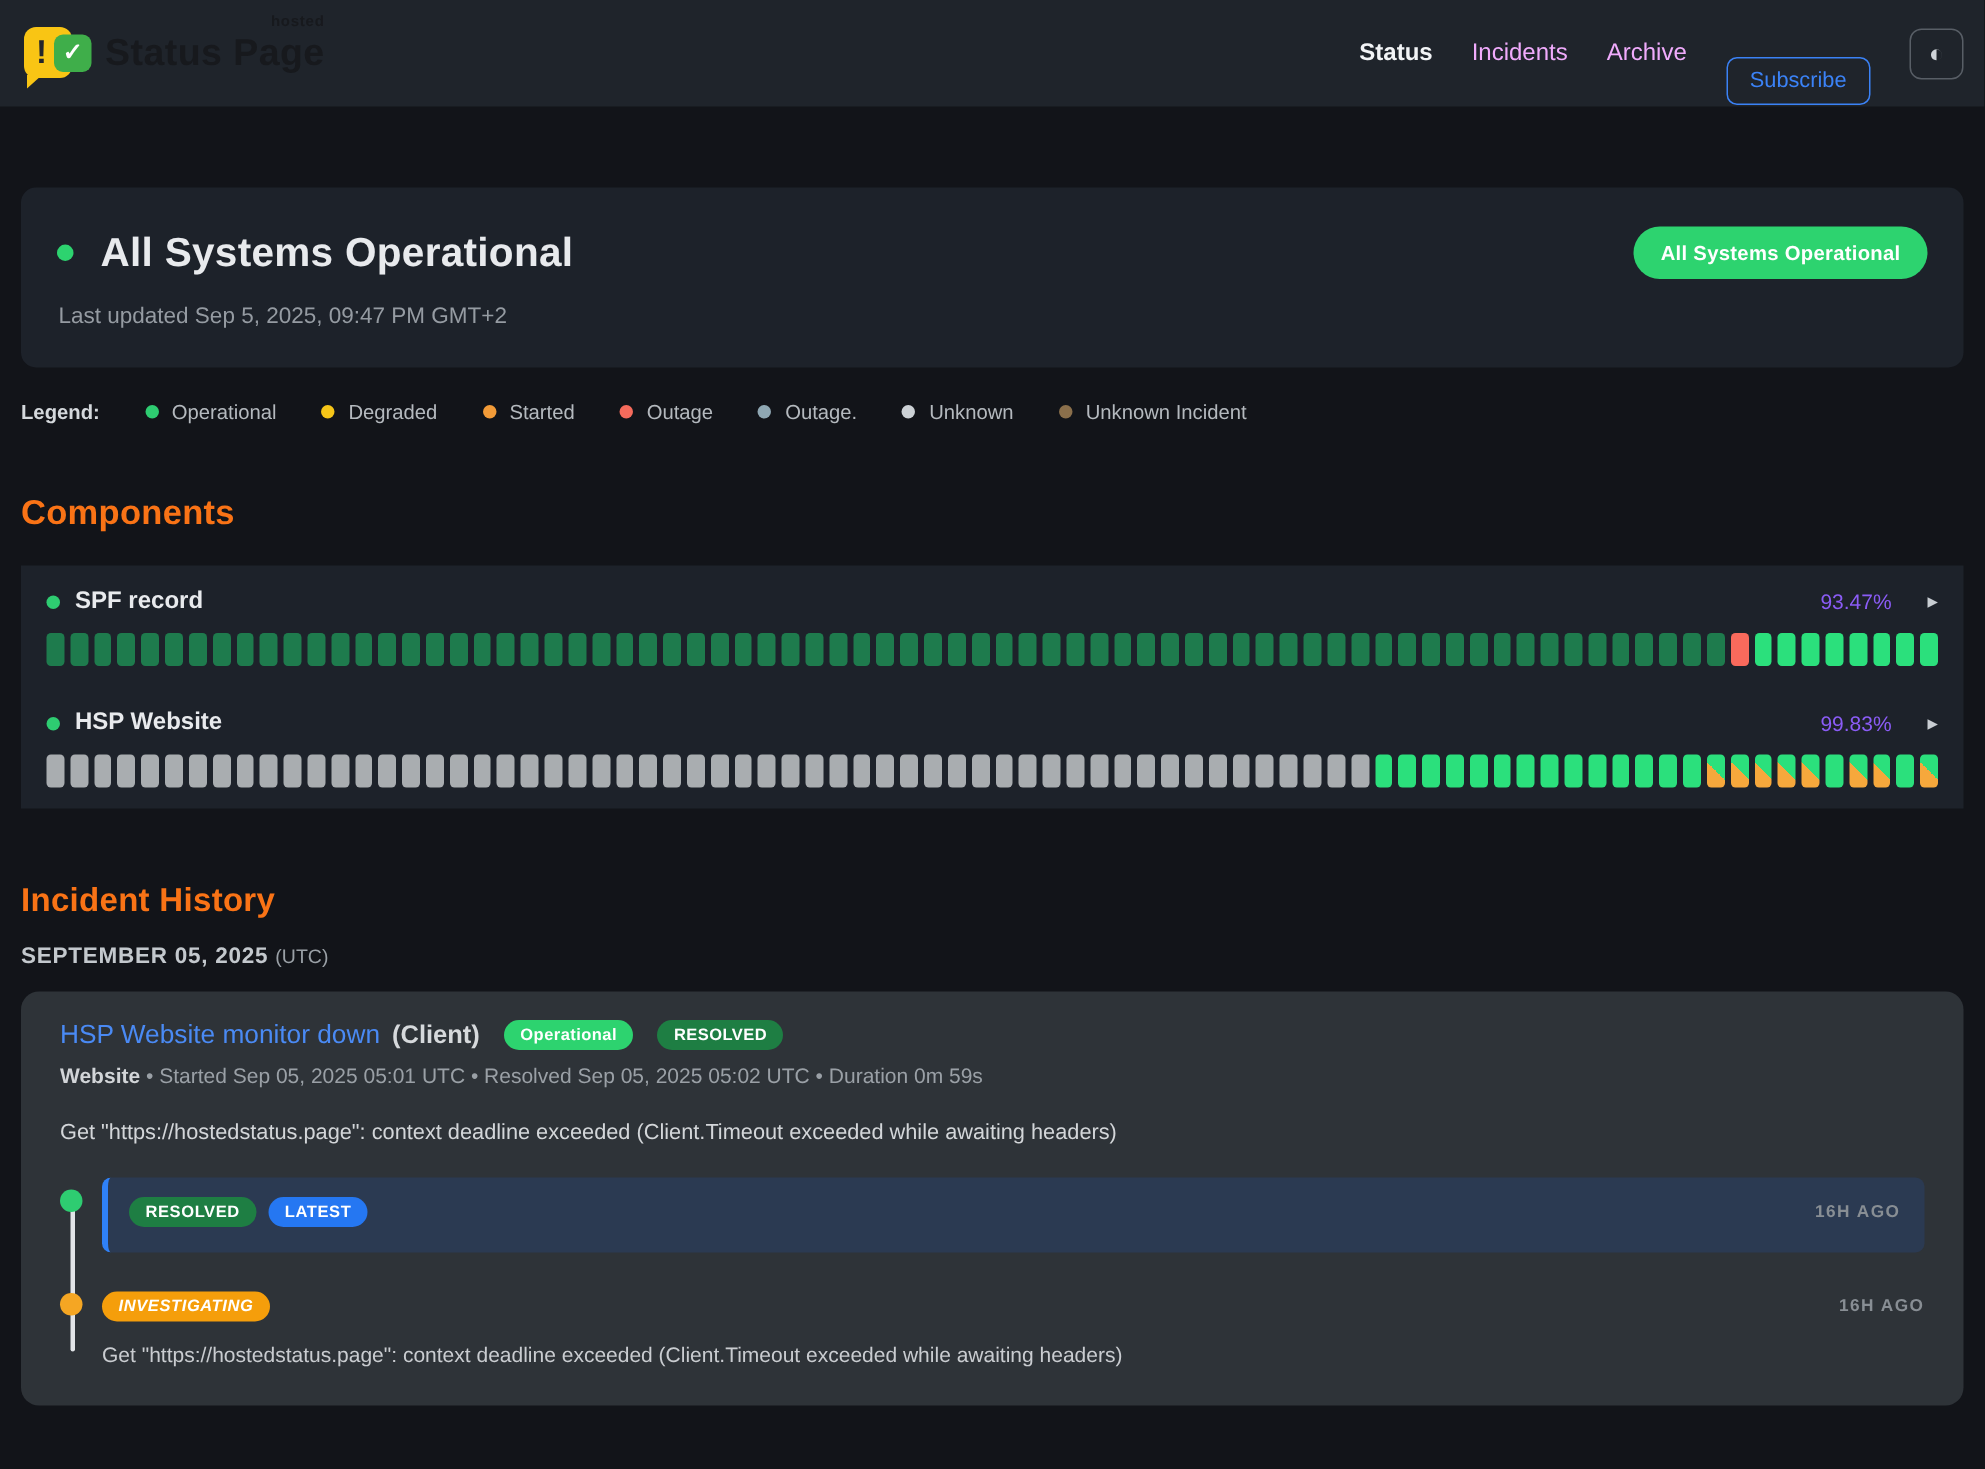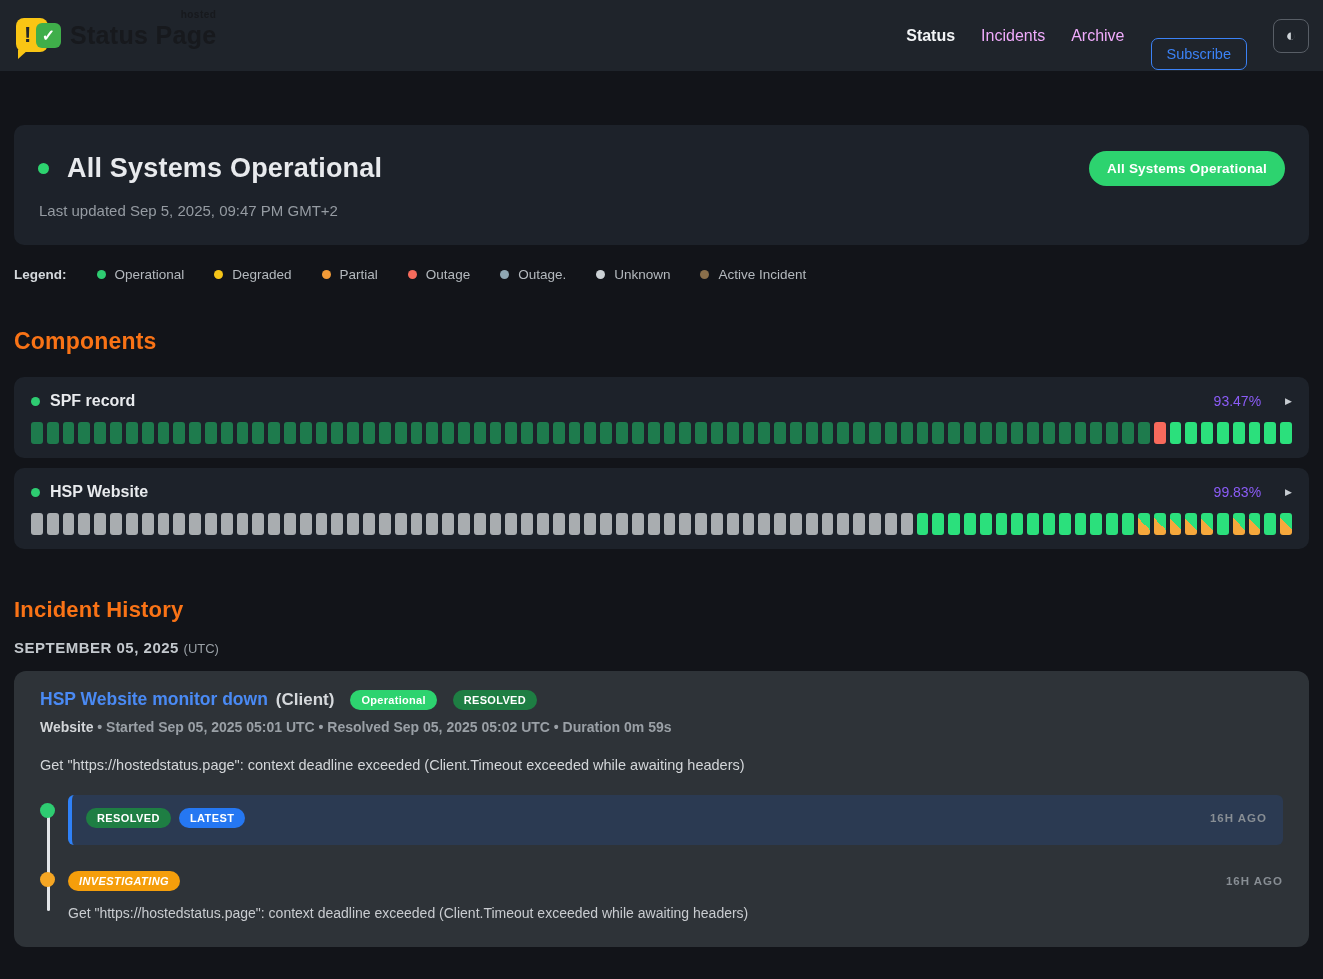--- a/index.html
+++ b/index.html
@@ -46,39 +46,39 @@
 
   
   .legend { margin-top:22px; display:flex; align-items:center; gap:30px; padding-left:0; }
   .legend-label { font-size:13.5px; font-weight:bold; color:#d4d8dc; }
   .legend-item { display:flex; align-items:center; gap:9px; }
   .legend-dot { width:9px; height:9px; }
   .legend-text { font-size:13.5px; color:#b4b9be; }
 
   
   .section-heading { margin:46px 0 22px; font-size:23px; font-weight:bold; color:#f97316; letter-spacing:0.2px; }
-  .component-card { background:#1d222a; border-radius:10px; padding:15px 17px 14px; margin-bottom:10px; }
+  .component-card { background:#1d222a; border-radius:0; padding:15px 17px 14px; }
   .component-head { display:flex; align-items:center; gap:10px; cursor:pointer; }
   .component-dot { width:9px; height:9px; }
   .component-name { font-size:16px; font-weight:bold; color:#e8eaed; flex:1; }
   .component-uptime { font-size:14px; color:#8b5cf6; margin-right:14px; }
   .component-arrow { font-size:9px; color:#c8cdd2; cursor:pointer; }
   .bars { display:flex; gap:4px; margin-top:12px; }
   .bar { flex:1; height:22px; border-radius:3px; }
 
   
   .date-heading { margin-top:16px; font-size:15px; font-weight:bold; color:#c3c8cd; letter-spacing:0.5px; }
   .date-suffix { font-size:13px; font-weight:normal; color:#9aa0a6; letter-spacing:0; }
   .incident-card { margin-top:15px; background:#2e3338; border-radius:12px; padding:18px 26px 26px; }
   .incident-title-row { display:flex; align-items:center; gap:8px; }
-  .incident-title { font-size:17.5px; font-weight:bold; color:#4a8af4; text-decoration:none; cursor:pointer; }
+  .incident-title { font-size:17.5px; font-weight:normal; color:#4a8af4; text-decoration:none; cursor:pointer; }
   .incident-title-suffix { font-size:17px; font-weight:bold; color:#d6d9dc; }
   .pill { color:#fff; font-size:11px; font-weight:bold; padding:4px 11px; border-radius:11px;
     letter-spacing:0.3px; margin-left:8px; }
-  .incident-meta { margin-top:9px; font-size:14px; color:#9aa0a6;font-weight:bold; }
+  .incident-meta { margin-top:9px; font-size:14px; color:#9aa0a6; }
   .incident-meta b { color:#d2d5d8; }
   .incident-desc { margin-top:22px; font-size:14.5px; color:#d3d6d9; }
 
   .timeline { position:relative; margin-top:22px; }
   .tl-line { position:absolute; left:6.5px; top:18px; height:98px; width:3px; background:#e2e5e8; border-radius:2px; }
   .tl-entry { position:relative; padding-left:28px; }
   .tl-entry + .tl-entry { margin-top:26px; }
   .tl-dot { position:absolute; left:0; width:15px; height:15px; border-radius:50%; z-index:1; }
   .tl-entry.highlight .tl-dot { top:8px; }
   .tl-entry.plain .tl-dot { top:1px; }
@@ -137,37 +137,37 @@
         <span class="legend-item">
           <span class="dot legend-dot" style="background: rgb(46, 204, 113);"></span>
           <span class="legend-text">Operational</span>
         </span>
         <span class="legend-item">
           <span class="dot legend-dot" style="background: rgb(245, 197, 24);"></span>
           <span class="legend-text">Degraded</span>
         </span>
         <span class="legend-item">
           <span class="dot legend-dot" style="background: rgb(242, 155, 56);"></span>
-          <span class="legend-text">Partial</span>
+          <span class="legend-text">Started</span>
         </span>
         <span class="legend-item">
           <span class="dot legend-dot" style="background: rgb(245, 107, 92);"></span>
           <span class="legend-text">Outage</span>
         </span>
         <span class="legend-item">
           <span class="dot legend-dot" style="background: rgb(143, 167, 179);"></span>
           <span class="legend-text">Outage.</span>
         </span>
         <span class="legend-item">
           <span class="dot legend-dot" style="background: rgb(204, 209, 213);"></span>
           <span class="legend-text">Unknown</span>
         </span>
         <span class="legend-item">
           <span class="dot legend-dot" style="background: rgb(138, 111, 75);"></span>
-          <span class="legend-text">Active Incident</span>
+          <span class="legend-text">Unknown Incident</span>
         </span>
       </span>
   </div>
 
   <div class="section-heading">Components</div>
 
   <div class="component-card">
     <div class="component-head">
       <span class="dot component-dot" style="background: rgb(46, 204, 113);"></span>
       <span class="component-name">SPF record</span>

